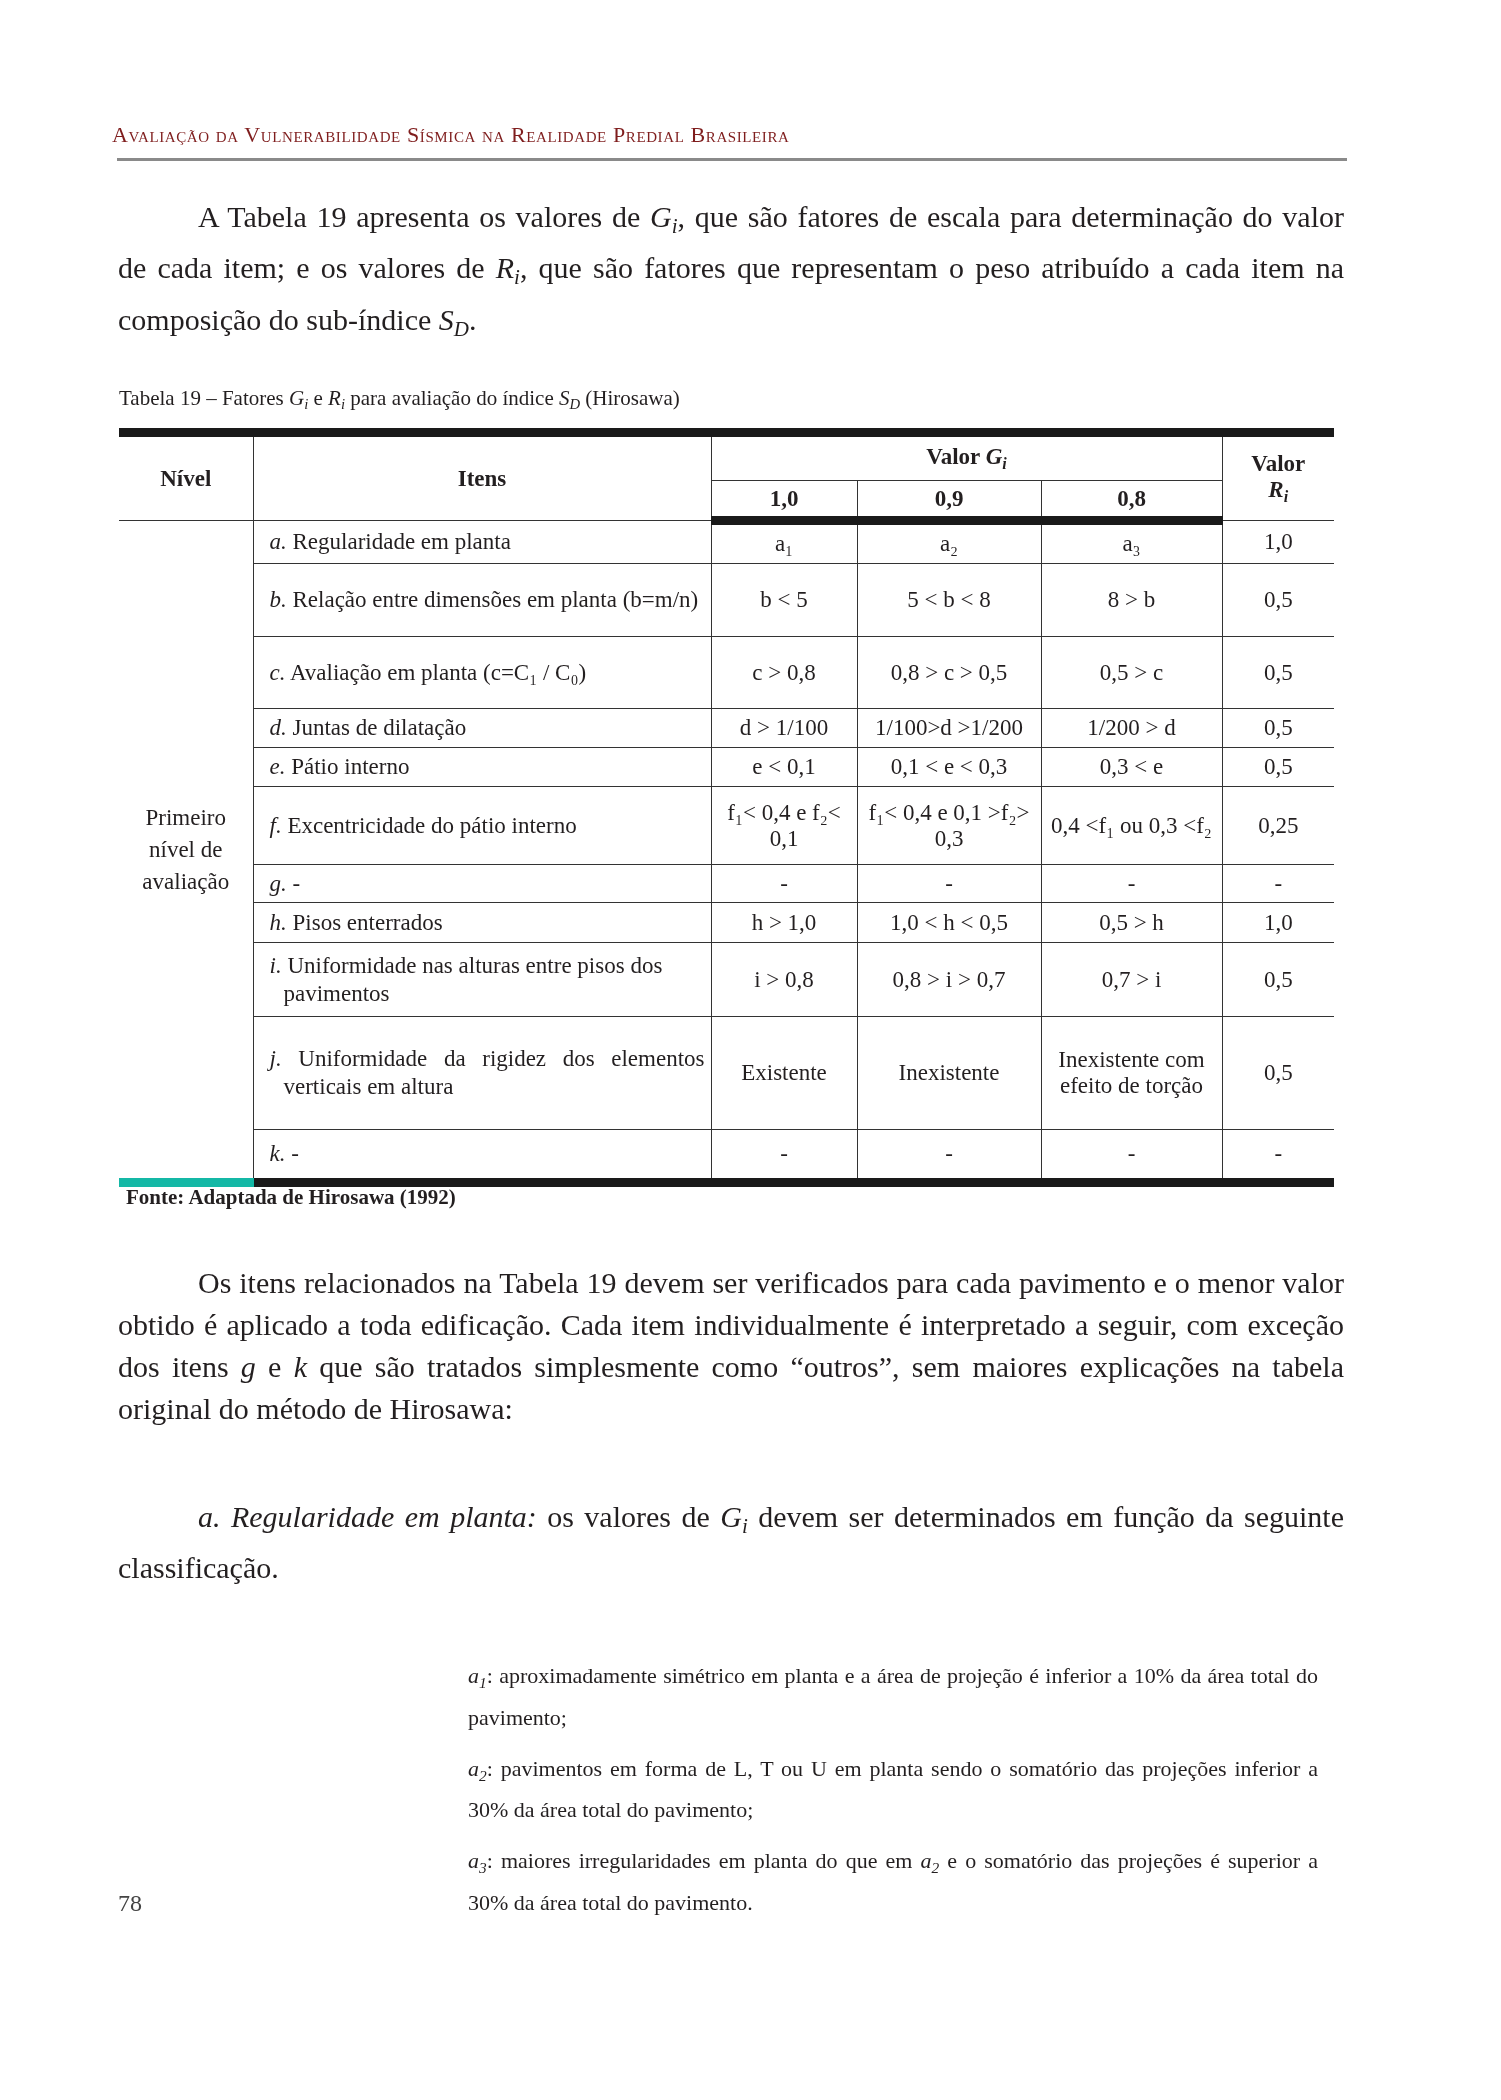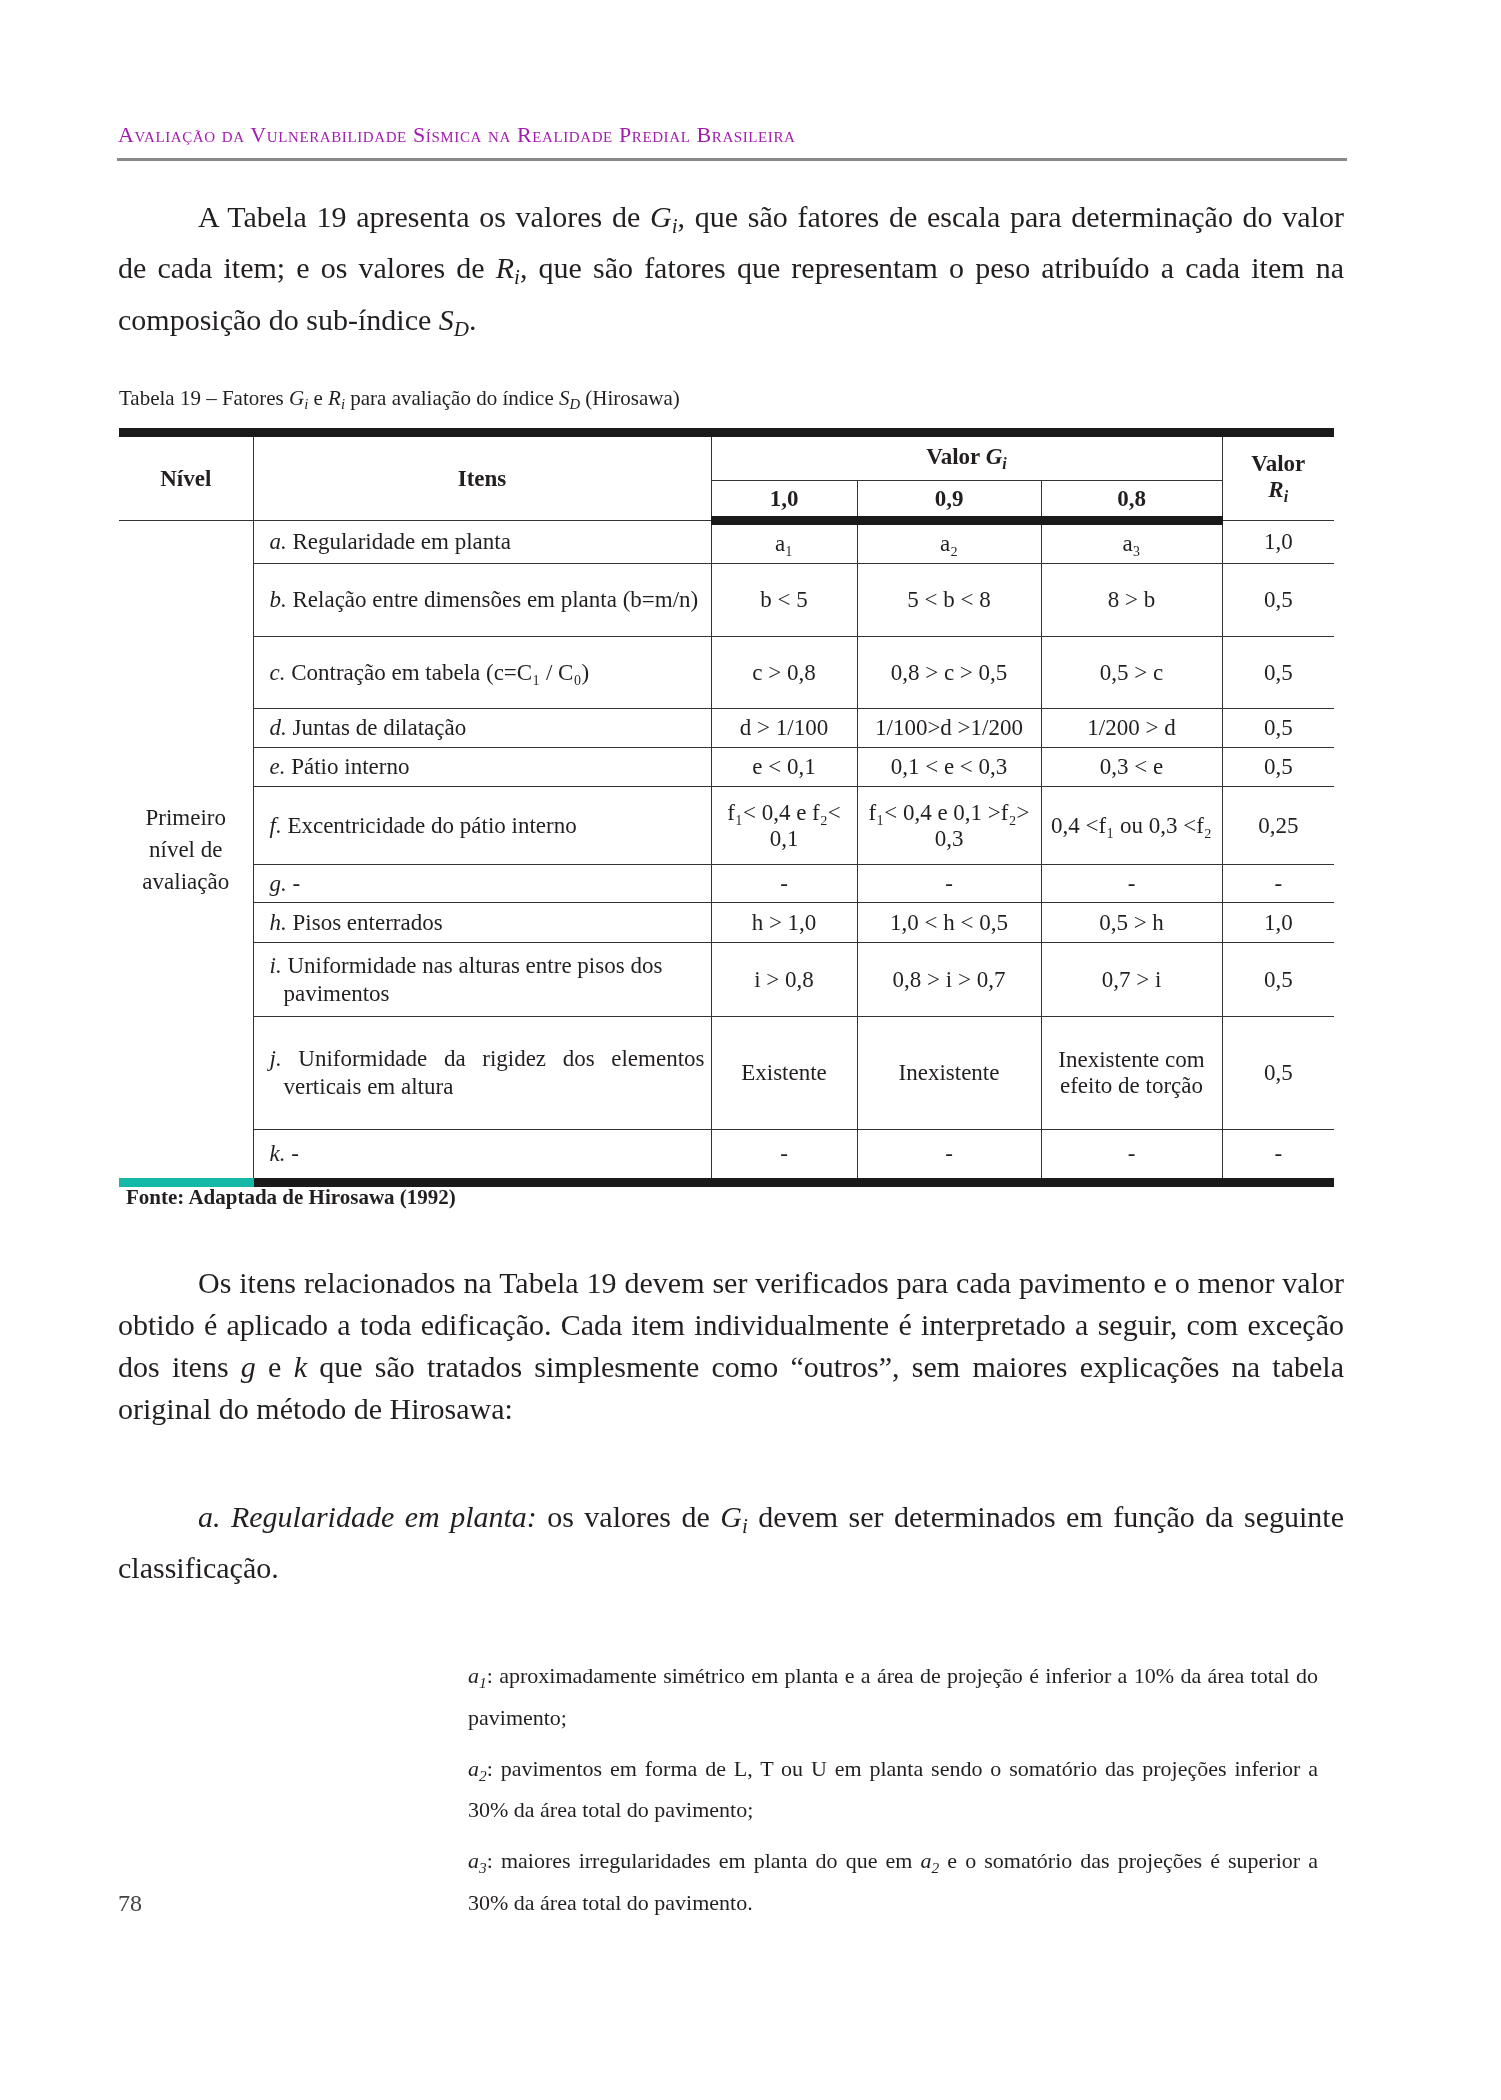--- a/index.html
+++ b/index.html
@@ -1,20 +1,20 @@
 <!DOCTYPE html>
 <html><head>
 <meta charset="utf-8">
 <style>
   html, body { margin:0; padding:0; background:#ffffff; }
   body { width:1501px; height:2100px; position:relative; overflow:hidden;
          font-family:"Liberation Serif","DejaVu Serif",serif; color:#231f20; }
   .abs { position:absolute; }
-  .running-head { left:118px; top:122px; font-size:22px; letter-spacing:0.6px;
-                  font-variant:small-caps; color:#a21caf;text-align:right; }
+  .running-head { left:112px; top:122px; font-size:22px; letter-spacing:0.6px;
+                  font-variant:small-caps; color:#7f1d1d;text-align:right; }
   .head-rule { left:117px; top:158px; width:1230px; height:3px; background:#8a8a8a; }
   .para { left:118px; width:1226px; font-size:30px; line-height:42px; text-align:justify; }
   .para .indent { display:inline-block; width:80px; }
   .caption { left:119px; top:386px; font-size:21px; }
   .fonte { left:126px; top:1185px; font-size:21px;font-weight:bold; }
   table.t19 { position:absolute; left:119px; top:428px; width:1215px;
               border-collapse:collapse; font-size:23px; }
   .t19 td, .t19 th { border:1.5px solid #333; padding:0 6px; text-align:center; vertical-align:middle; }
   .t19 th { font-weight:bold; }
   .t19 tr.top th { border-top:9px solid #1a1a1a; }
@@ -79,21 +79,21 @@
         <td class="val c-ri">1,0</td>
       </tr>
       <tr style="height: 73px;">
         <td class="item"><i>b.</i> <span>Relação entre dimensões em planta (b=m/n)</span></td>
         <td class="val">b &lt; 5</td>
         <td class="val">5 &lt; b &lt; 8</td>
         <td class="val">8 &gt; b</td>
         <td class="val c-ri">0,5</td>
       </tr>
       <tr style="height: 72px;">
-        <td class="item"><i>c.</i> <span>Contração em tabela (c=C₁ / C₀)</span></td>
+        <td class="item"><i>c.</i> <span>Avaliação em planta (c=C₁ / C₀)</span></td>
         <td class="val">c &gt; 0,8</td>
         <td class="val">0,8 &gt; c &gt; 0,5</td>
         <td class="val">0,5 &gt; c</td>
         <td class="val c-ri">0,5</td>
       </tr>
       <tr style="height: 39px;">
         <td class="item"><i>d.</i> <span>Juntas de dilatação</span></td>
         <td class="val">d &gt; 1/100</td>
         <td class="val">1/100&gt;d &gt;1/200</td>
         <td class="val">1/200 &gt; d</td>

